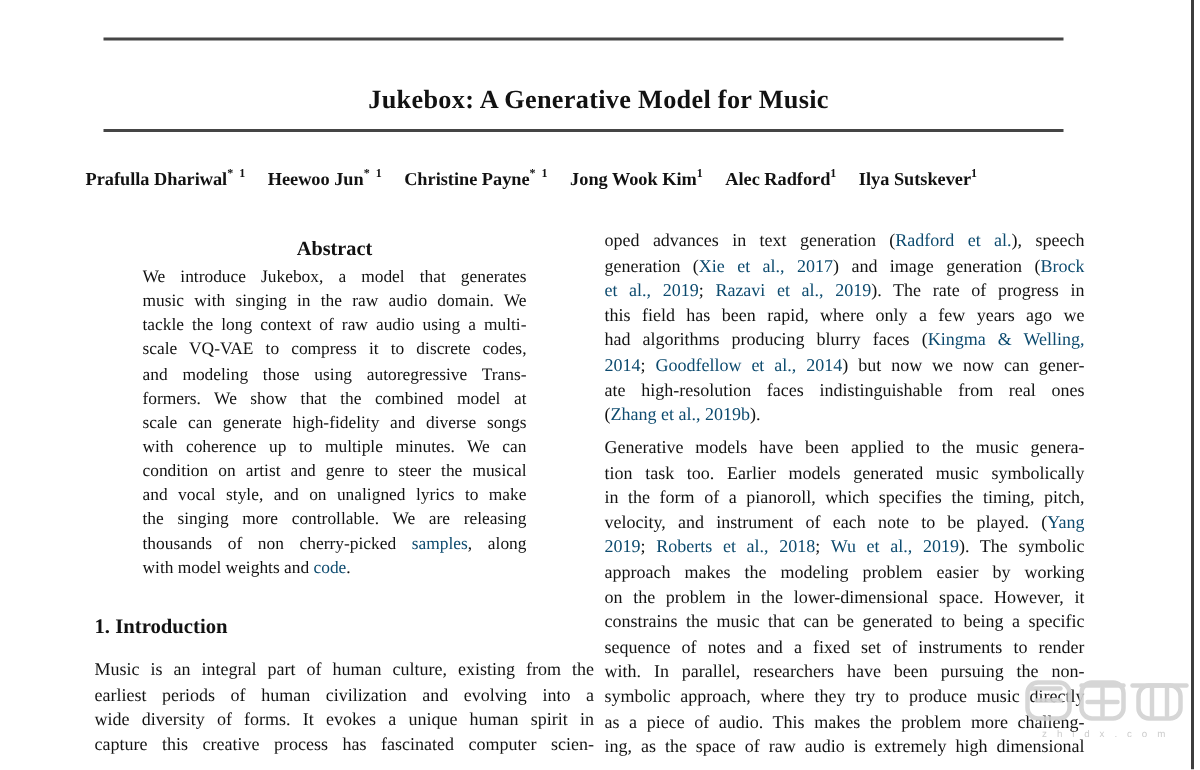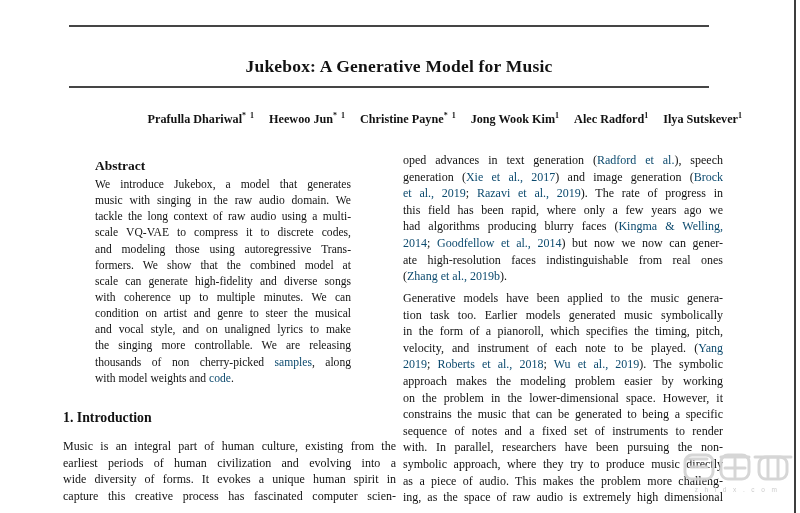--- a/index.html
+++ b/index.html
@@ -9,27 +9,27 @@
     -webkit-font-smoothing:antialiased;
   }
   .rule { position:absolute; left:69px; width:640px; height:2px; background:#454545; }
   .rule-top { top:25px; }
   .rule-bottom { top:86px; }
   .title {
     position:absolute; left:69px; top:46px; width:640px; margin:10px;
     text-align:center; font-size:17.5px; font-weight:bold; letter-spacing:.2px;
   }
   .authors {
-    position:absolute; left:50px; top:111px; width:700px; text-align:right;
+    position:absolute; left:50px; top:111px; width:700px; text-align:left;
     font-size:12.2px; font-weight:bold; white-space:nowrap;
   }
   .authors .author { margin:0 7px; }
   .authors sup { font-size:8px; font-weight:bold; letter-spacing:1px; }
   .abs-heading {
-    position:absolute; left:95px; top:158px; width:256px; text-align:left;
+    position:absolute; left:95px; top:158px; width:256px; text-align:center;
     font-size:13.5px; font-weight:bold;
   }
   .abs-body { position:absolute; left:95px; top:177px; width:256px; font-size:11.6px; }
   .abs-body .tline { height:16.15px; line-height:16.15px; }
   .sec-heading { position:absolute; left:63px; top:410px; font-size:13.8px; font-weight:bold; }
   .intro-body { position:absolute; left:63px; top:438px; width:333px; font-size:12px; }
   .intro-body .tline { height:16.7px; line-height:16.7px; }
   .rc-para1 { position:absolute; left:403px; top:152px; width:320px; font-size:12px; }
   .rc-para2 { position:absolute; left:403px; top:290px; width:320px; font-size:12px; }
   .rc-para1 .tline, .rc-para2 .tline { height:16.6px; line-height:16.6px; }

